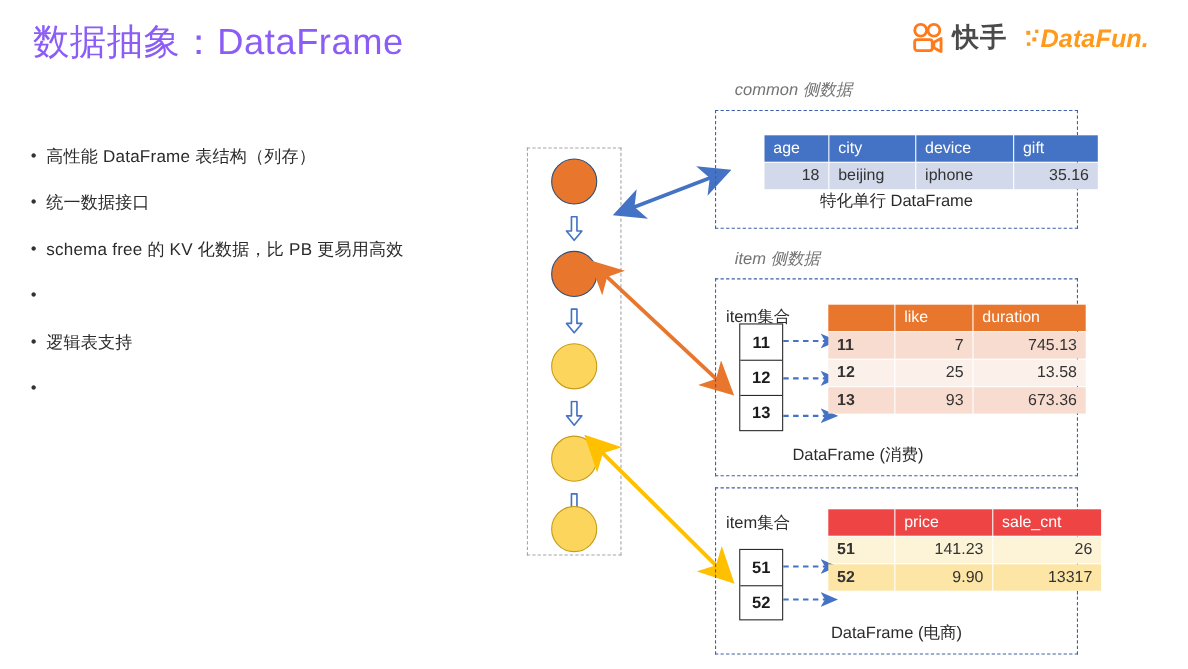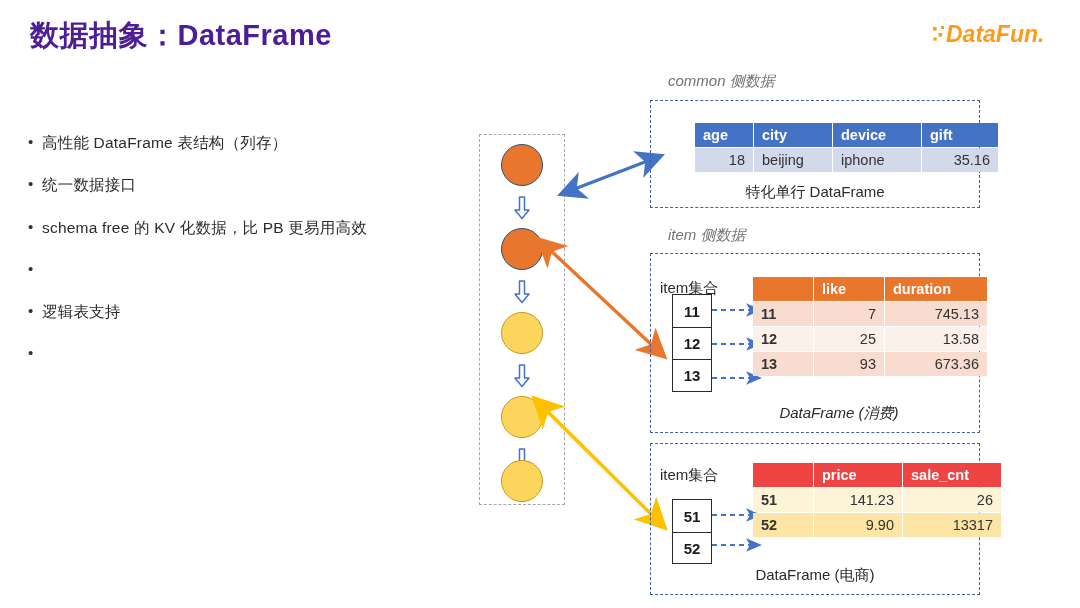--- a/index.html
+++ b/index.html
@@ -10,24 +10,24 @@
     width: 1080px; height: 608px;
     position: relative;
     font-family: "Liberation Sans", "DejaVu Sans", sans-serif;
     color: #262626;
     overflow: hidden;
   }
   
   #page-title {
     position: absolute;
     left: 30px; top: 16px;
-    font-size: 29px;
-    font-weight: 700;
+    font-size: 33px;
+    font-weight: 400;
     letter-spacing: 0.5px;
-    color: #4c1d95;
+    color: #8b5cf6;
     white-space: nowrap;
   }
   #brand-bar {
     position: absolute;
     right: 20px; top: 18px;
     display: flex;
     align-items: center;
     gap: 16px;
   }
   .ks-logo {
@@ -119,21 +119,21 @@
     box-sizing: border-box;
   }
   .panel-box.blue-dash { border-color: #3f5fa8; }
 
   table.dt {
     border-collapse: separate;
     border-spacing: 1.5px;
     font-size: 14.5px;
   }
   table.dt th {
-    font-weight: 700;
+    font-weight: 400;
     color: #ffffff;
     text-align: left;
     padding: 4px 8px;
     white-space: nowrap;
   }
   table.dt td {
     padding: 4px 8px;
     color: #333;
     white-space: nowrap;
   }
@@ -189,20 +189,29 @@
     text-align: center;
     white-space: nowrap;
   }
 </style>
 </head>
 <body>
 
 <div id="page-title">数据抽象：DataFrame</div>
 
 <div id="brand-bar">
+  <div class="ks-logo">
+    <svg class="ks-mark" width="34" height="28" viewBox="0 0 34 28">
+      <circle cx="11" cy="7.5" r="5.4" fill="none" stroke="#FF7A1A" stroke-width="2.6"></circle>
+      <circle cx="23" cy="7.5" r="5.4" fill="none" stroke="#FF7A1A" stroke-width="2.6"></circle>
+      <rect x="5.5" y="16" width="16" height="10" rx="2.4" fill="none" stroke="#FF7A1A" stroke-width="2.6"></rect>
+      <path d="M23 18.5 L29.5 15 L29.5 27 L23 23.5 Z" fill="none" stroke="#FF7A1A" stroke-width="2.6" stroke-linejoin="round"></path>
+    </svg>
+    <span class="ks-text">快手</span>
+  </div>
   <svg class="df-logo" width="128" height="30" viewBox="0 0 128 30">
     <g fill="#FF9A1A">
       <rect x="1" y="9" width="3.6" height="3.6"></rect>
       <rect x="6.5" y="15" width="3.6" height="3.6"></rect>
       <rect x="1.5" y="19.5" width="3.2" height="3.2"></rect>
       <rect x="9" y="8" width="3" height="3"></rect>
     </g>
     <text x="14" y="24" font-family="'Liberation Sans', sans-serif" font-size="23" font-weight="700" font-style="italic" fill="#FF9A1A">DataFun.</text>
   </svg>
 </div>
@@ -309,21 +318,21 @@
   </thead>
   <tbody>
     <tr>
       <td class="num">18</td>
       <td class="txt">beijing</td>
       <td class="txt">iphone</td>
       <td class="num">35.16</td>
     </tr>
   </tbody>
 </table>
-<div class="table-caption" style="left:650px; top:183px; width:330px;">特化单行 DataFrame</div>
+<div class="table-caption" style="left:650px; top:173px; width:330px;">特化单行 DataFrame</div>
 
 <div class="panel-caption" style="left:668px; top:226px;">item 侧数据</div>
 
 <div class="panel-box blue-dash" style="left:650px; top:253px; width:330px; height:180px;"></div>
 
 <div class="set-label" style="left:660px; top:279px;">item集合</div>
 <div class="set-box" style="left:672px; top:294px; width:40px; height:98px;">
   <div class="set-cell">11</div>
   <div class="set-cell">12</div>
   <div class="set-cell">13</div>
@@ -348,21 +357,21 @@
       <td>25</td>
       <td>13.58</td>
     </tr>
     <tr class="r-dark">
       <td class="key">13</td>
       <td>93</td>
       <td>673.36</td>
     </tr>
   </tbody>
 </table>
-<div class="table-caption" style="left:674px; top:404px; width:330px;font-style:italic;">DataFrame (消费)</div>
+<div class="table-caption" style="left:615px; top:404px; width:330px;">DataFrame (消费)</div>
 
 <div class="panel-box blue-dash" style="left:650px; top:443px; width:330px; height:152px;"></div>
 
 <div class="set-label" style="left:660px; top:466px;">item集合</div>
 <div class="set-box" style="left:672px; top:499px; width:40px; height:65px;">
   <div class="set-cell">51</div>
   <div class="set-cell">52</div>
 </div>
 
 <table class="dt" id="item-ecom-table" style="position:absolute; left:752px; top:462px;">

